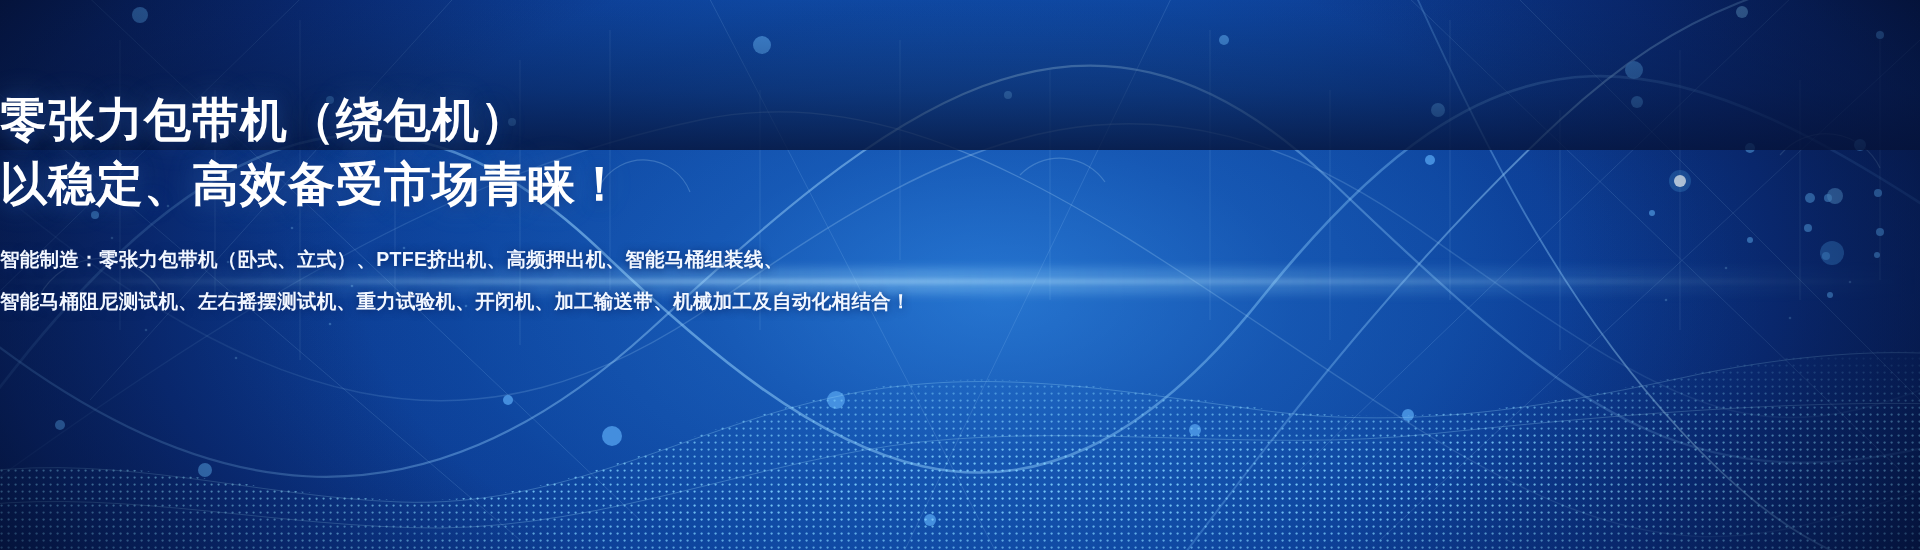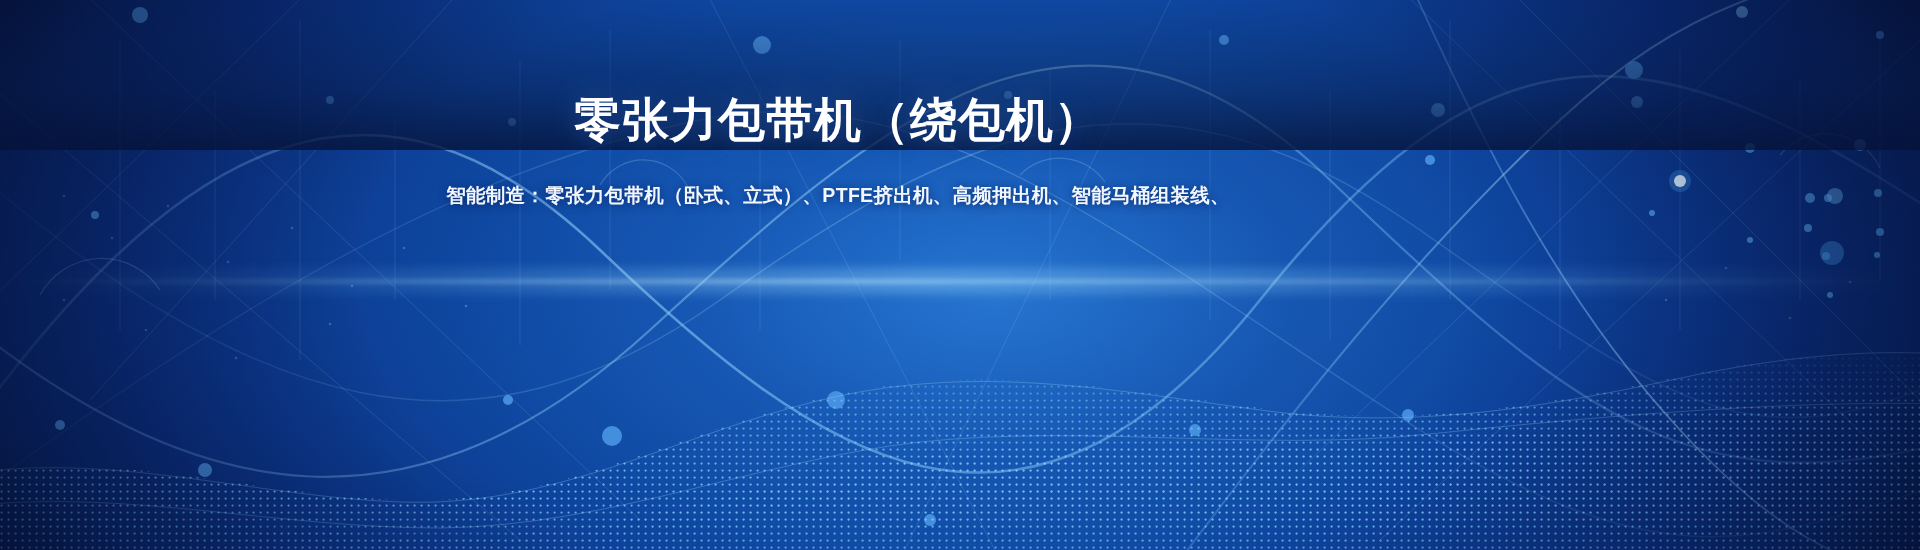--- a/index.html
+++ b/index.html
@@ -27,21 +27,21 @@
   .vignette{
     left:0;top:0;width:1920px;height:550px;
     background:radial-gradient(ellipse 1150px 640px at 50% 50%, rgba(0,0,0,0) 52%, rgba(4,16,52,0.50) 84%, rgba(3,12,40,0.80) 100%);
   }
   .bottomfade{
     left:0;bottom:0;width:1920px;height:150px;
     background:linear-gradient(180deg,rgba(6,24,70,0) 0%,rgba(6,22,64,0.45) 60%,rgba(5,18,56,0.80) 100%);
   }
 
   
-  .text-block{left:0;top:88px;width:1676px;text-align:center;}
+  .text-block{left:0;top:88px;width:1676px;}
   .h1{
     font-size:47px;font-weight:bold;color:#ffffff;letter-spacing:1px;
     line-height:64px;white-space:nowrap;
     text-shadow:0 2px 14px rgba(10,45,120,0.75),0 0 30px rgba(120,190,255,0.30);
   }
   .sub{
     margin-top:22px;font-size:19.5px;color:#f2f7ff;line-height:42px;
     white-space:nowrap;text-shadow:0 1px 8px rgba(8,35,100,0.85);font-weight:bold;
   }
   .sub div{letter-spacing:0.3px;}
@@ -214,18 +214,20 @@
     </g>
   </svg>
 
   <div class="layer streak"></div>
   <div class="layer streak2"></div>
   <div class="layer vignette"></div>
   <div class="layer bottomfade"></div>
 
   <div class="text-block">
     <div class="h1">零张力包带机（绕包机）</div>
+    <div class="h1">以稳定、高效备受市场青睐！</div>
     <div class="sub">
       <div>智能制造：零张力包带机（卧式、立式）、PTFE挤出机、高频押出机、智能马桶组装线、</div>
+      <div>智能马桶阻尼测试机、左右摇摆测试机、重力试验机、开闭机、加工输送带、机械加工及自动化相结合！</div>
     </div>
   </div>
 
 </div>
 
 </body></html>

